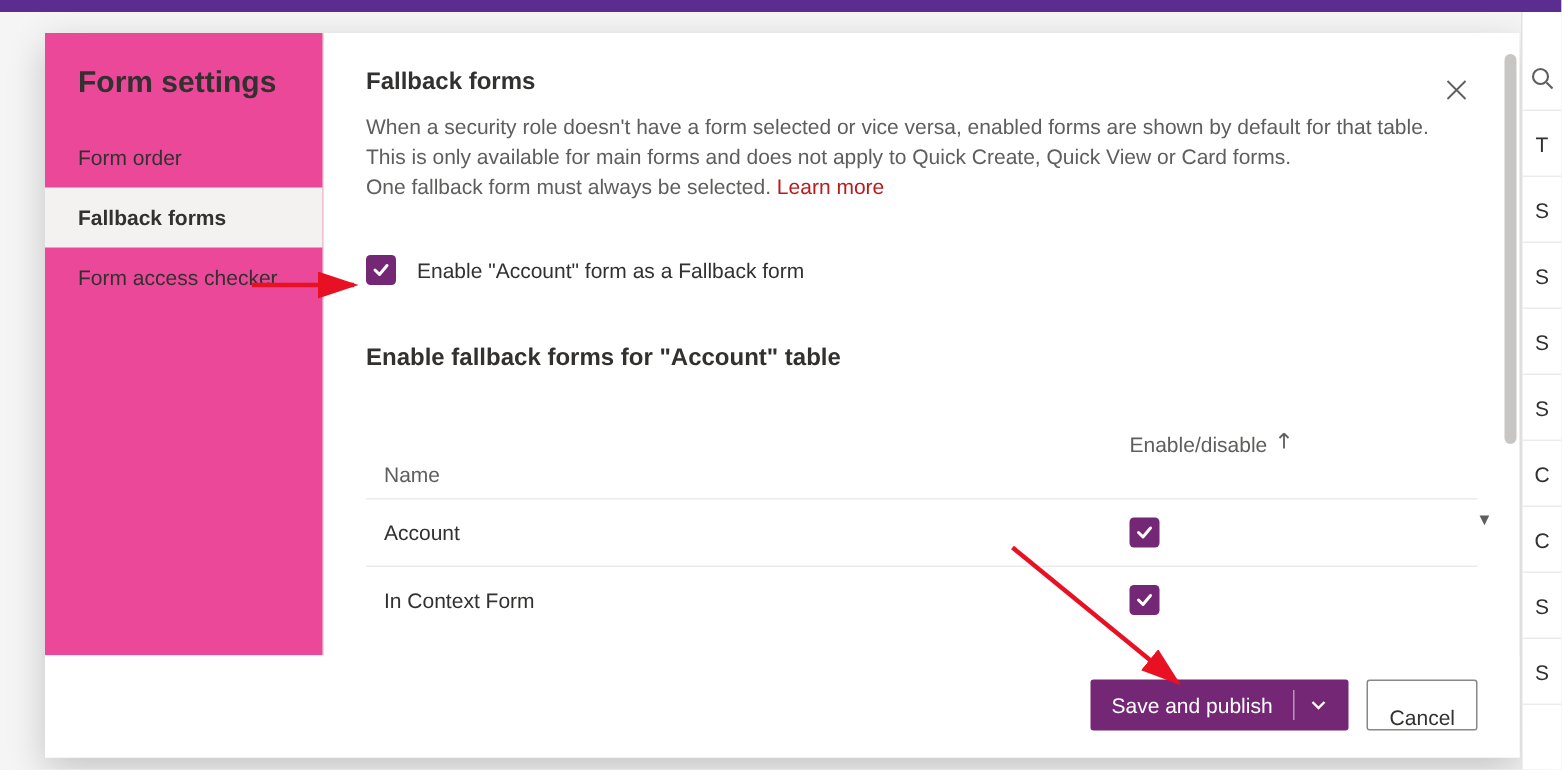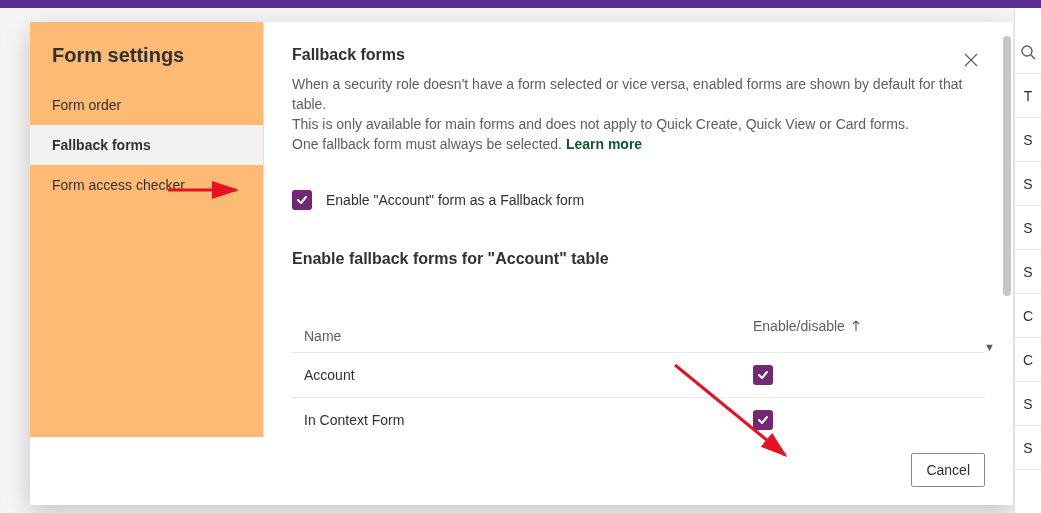--- a/index.html
+++ b/index.html
@@ -6,65 +6,65 @@
     body { width: 1041px; height: 513px; background: #e5e5e5; position: relative; overflow: hidden; }
     .top-bar { position: absolute; top: 0; left: 0; right: 0; height: 8px; background: #5c2d91; }
     .modal-backdrop { position: absolute; top: 8px; left: 0; right: 0; bottom: 0; background: #f5f5f5; }
     .modal {
       position: absolute; top: 22px; left: 30px; right: 28px; bottom: 8px;
       background: #fff; display: flex; flex-direction: column;
       box-shadow: 0 8px 24px rgba(0,0,0,0.2);
     }
     .modal-body { display: flex; flex: 1; overflow: hidden; }
     .sidebar {
-      width: 234px; padding-top: 22px; border-right: 1px solid #e1e1e1; background: #fdba74;
+      width: 186px; padding-top: 22px; border-right: 1px solid #e1e1e1; background: #ec4899;
     }
     .sidebar-title { font-size: 20px; font-weight: 600; color: #323130; padding: 0 22px 18px 22px; }
     .sidebar-item {
       padding: 12px 22px; font-size: 14px; color: #323130; cursor: pointer;
     }
     .sidebar-item.active { background: #f3f2f1; font-weight: 600; }
     .content { flex: 1; display: flex; flex-direction: column; position: relative; padding: 24px 28px 0 28px; overflow-y: auto; }
     .content-header { display: flex; align-items: flex-start; }
     .content-title { font-size: 16px; font-weight: 600; color: #323130; flex: 1; }
     .close-btn { width: 28px; height: 28px; display:flex; align-items:center; justify-content:center; cursor:pointer; color: #605e5c; }
     .desc { font-size: 14px; color: #605e5c; line-height: 20px; }
-    .learn-more { color: #14532d; text-decoration: none; cursor: pointer; font-weight: bold; }
+    .learn-more { color: #b91c1c; text-decoration: none; cursor: pointer; }
     .checkbox-row { display: flex; align-items: center; margin-top: 36px; }
     .cb {
       width: 20px; height: 20px; border-radius: 3px; background: #742774;
       display: flex; align-items: center; justify-content: center; margin-right: 14px;
       cursor: pointer; flex-shrink:0;
     }
     .cb svg { display:block; }
     .cb-label { font-size: 14px; color: #323130; }
     .section-title { font-size: 16px; font-weight: 600; color: #323130; margin-top: 40px; }
     .table { margin-top: 32px; }
     .th-row { display: flex; padding: 8px 12px; font-size: 14px; color: #605e5c; }
     .th-name { flex: 1; margin-top: 20px; }
-    .th-enable { width: 220px; display:flex; align-items:center; gap:6px; cursor:pointer; }
+    .th-enable { width: 220px; display:flex; align-items:flex-start; gap:6px; cursor:pointer; }
     .tr { display: flex; align-items: center; padding: 12px 12px; font-size: 14px; color: #323130; border-top: 1px solid #edebe9; }
     .td-name { flex: 1; }
     .td-enable { width: 220px; }
     .scrollbar-track {
       position: absolute; right: 0; top: 14px; height: 280px; width: 12px;
     }
     .scrollbar-thumb { width: 8px; height: 260px; background: #c8c6c4; border-radius: 4px; margin: 0 auto; }
     .scroll-arrow { position:absolute; right:18px; bottom: 84px; color:#605e5c; font-size:11px; cursor:pointer; }
     .footer {
       display:flex; justify-content:flex-end; gap: 12px; padding: 16px 28px 18px 0;
       background:#fff;
     }
     .btn {
       height: 34px; padding: 0 14px; font-size: 14px; border-radius: 2px;
       display: flex; align-items:center; cursor:pointer;
     }
     .btn-primary { background: #742774; color: #fff; border: none; }
     .btn-primary .divider { width: 1px; height: 20px; background: rgba(255,255,255,0.5); margin: 0 10px 0 14px; }
-    .btn-secondary { background: #fff; color: #323130; border: 1px solid #8a8886; }
+    .btn-secondary { background: #fff; color: #323130; border: 1px solid #8a8886; align-items: flex-end; }
     .right-strip {
       position:absolute; top:8px; right:0; width:27px; bottom:0; background:#fff;
       border-left:1px solid #e1e1e1; padding-top:22px;
     }
     .right-strip .cell { height:44px; font-size:14px; color:#323130; display:flex; align-items:center; justify-content:center; border-bottom:1px solid #edebe9; }
     .search-ico { width:16px; height:16px; }
     
     .arrow1 { position:absolute; top:180px; left:168px; pointer-events:none; }
     .arrow2 { position:absolute; top:360px; left:670px; pointer-events:none; }
   </style>
@@ -142,20 +142,27 @@
             </div>
           </div>
       </div>
       <div class="scrollbar-track">
         <div class="scrollbar-thumb"></div>
       </div>
       <div class="scroll-arrow">▼</div>
     </div>
   </div>
   <div class="footer">
+    <div class="btn btn-primary">
+      <span>Save and publish</span>
+      <span class="divider"></span>
+      <svg width="12" height="12" viewBox="0 0 12 12">
+          <path d="M2 4 L6 8 L10 4" stroke="#fff" stroke-width="1.6" fill="none"></path>
+        </svg>
+    </div>
     <div class="btn btn-secondary">
       <span>Cancel</span>
     </div>
   </div>
 </div>
 
 <div class="right-strip">
   <div class="cell">
     <svg class="search-ico" viewBox="0 0 16 16">
         <circle cx="7" cy="7" r="5" stroke="#605e5c" stroke-width="1.4" fill="none"></circle>

